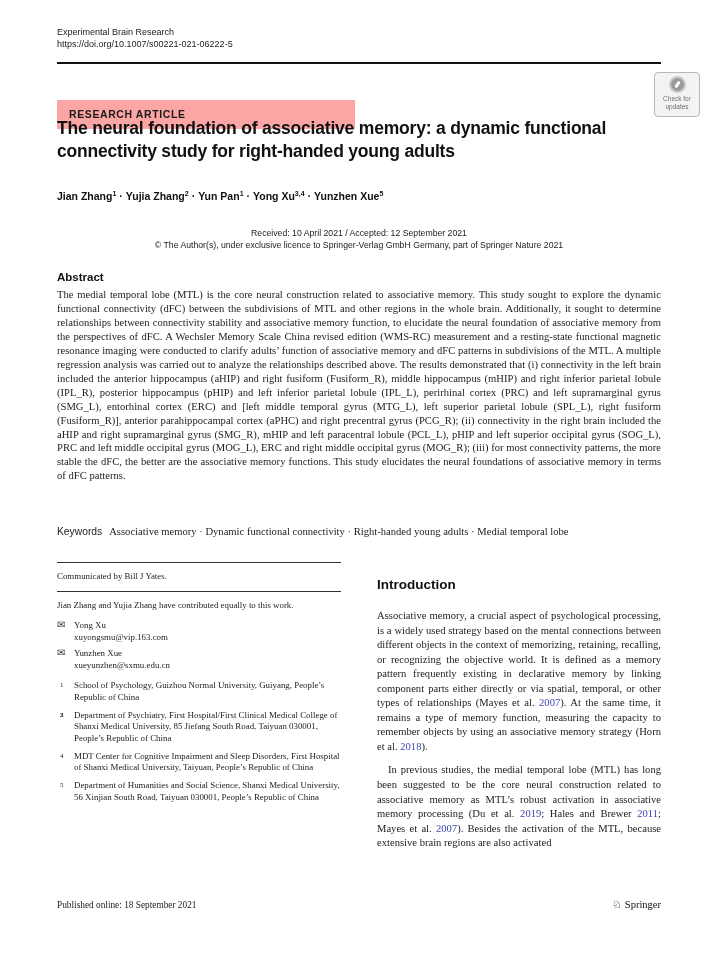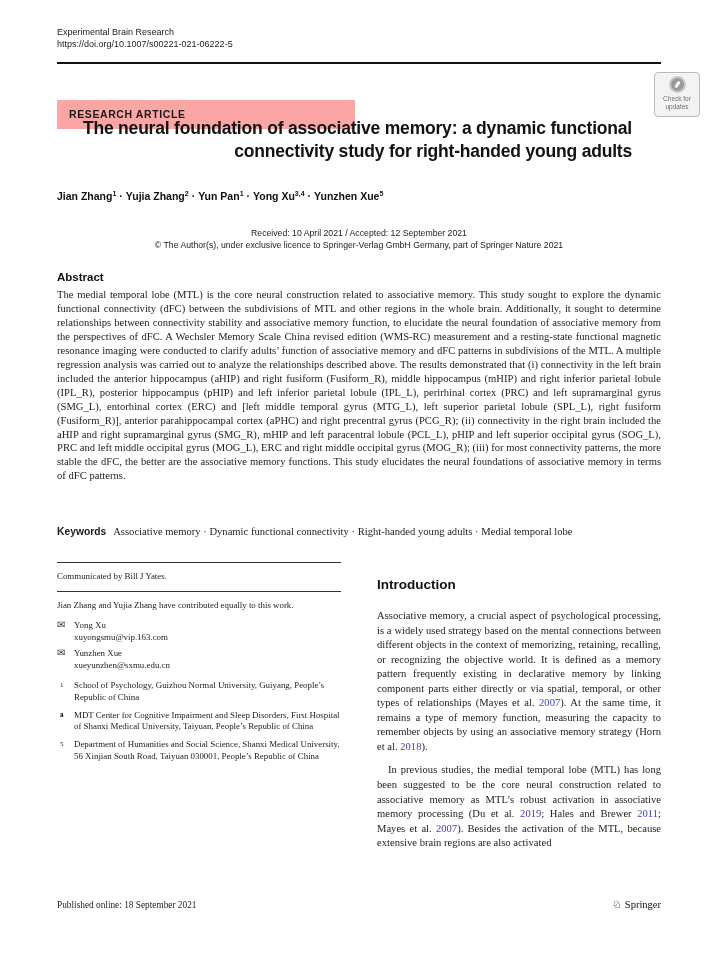--- a/index.html
+++ b/index.html
@@ -21,36 +21,36 @@
     border:1px solid #b9b9b9; border-radius:4px; background:#f3f3f3; text-align:center;
     font-family:"Liberation Sans", sans-serif; font-size:6.5px; color:#6f6f6f; line-height:7.5px;
     padding-top:3px; cursor:pointer; }
   .check-badge .circ { width:17px; height:17px; border-radius:50%; background:#9a9a9a;
     margin:0 auto 2px auto; position:relative; border:2px solid #c9c9c9; }
   .check-badge .circ::after { content:""; position:absolute; left:5px; top:3px;
     width:3px; height:7px; background:#fff; border-radius:1px; transform:rotate(35deg); }
   
   .title { position:absolute; left:57px; top:117px; width:575px;
     font-family:"Liberation Sans", sans-serif; font-weight:bold; font-size:17.5px;
-    line-height:23px; color:#111; letter-spacing:-0.2px;text-align:right; }
+    line-height:23px; color:#111; letter-spacing:-0.2px; }
   .authors { position:absolute; left:57px; top:189px; width:604px;
     font-family:"Liberation Sans", sans-serif; font-weight:bold; font-size:10.5px; color:#111; }
   .authors sup { font-size:7px; }
   .authors .dot { font-weight:bold; padding:0 3px; }
   
   .dates-block { position:absolute; left:57px; top:227px; width:604px;
     font-family:"Liberation Sans", sans-serif; font-size:8.7px; line-height:12px; color:#222;text-align:center; }
   
   .abstract-h { position:absolute; left:57px; top:271px;
     font-family:"Liberation Sans", sans-serif; font-weight:bold; font-size:11.5px; color:#111; }
   .abstract-t { position:absolute; left:57px; top:288px; width:604px;
     font-size:10.6px; line-height:13.95px; text-align:justify; color:#1c1c1c; }
   
   .keywords { position:absolute; left:57px; top:526px; width:604px; font-size:10.6px; color:#1c1c1c; }
-  .keywords .kw-label { font-family:"Liberation Sans", sans-serif; font-weight:bold; font-size:10.3px; margin-right:7px; }
+  .keywords .kw-label { font-family:"Liberation Sans", sans-serif; font-weight:normal; font-size:10.3px; margin-right:7px; }
   
   .columns { position:absolute; left:57px; top:556px; width:604px; display:flex; gap:36px; }
   .col { width:288px; }
   
   .fn-rule { height:1px; background:#333; margin:6px 0; }
   .fn-text { font-size:8.9px; line-height:11.5px; color:#1c1c1c; padding:2px 0; }
   .corr { margin-top:7px; font-size:8.9px; line-height:11.5px; }
   .corr-entry { position:relative; padding-left:17px; margin-bottom:5px; }
   .corr-entry .env { position:absolute; left:0; top:-1px; font-size:10px; color:#333; }
   .corr-entry .email { display:block; }
@@ -133,20 +133,21 @@
       <div class="affils">
         <div class="affil">
           <sup>1</sup>
           <span>School of Psychology, Guizhou Normal University, Guiyang, People’s Republic of China</span>
         </div>
         <div class="affil">
           <sup>2</sup>
         </div>
         <div class="affil">
           <sup>3</sup>
+          <span>Department of Psychiatry, First Hospital/First Clinical Medical College of Shanxi Medical University, 85 Jiefang South Road, Taiyuan 030001, People’s Republic of China</span>
         </div>
         <div class="affil">
           <sup>4</sup>
           <span>MDT Center for Cognitive Impairment and Sleep Disorders, First Hospital of Shanxi Medical University, Taiyuan, People’s Republic of China</span>
         </div>
         <div class="affil">
           <sup>5</sup>
           <span>Department of Humanities and Social Science, Shanxi Medical University, 56 Xinjian South Road, Taiyuan 030001, People’s Republic of China</span>
         </div>
       </div>

